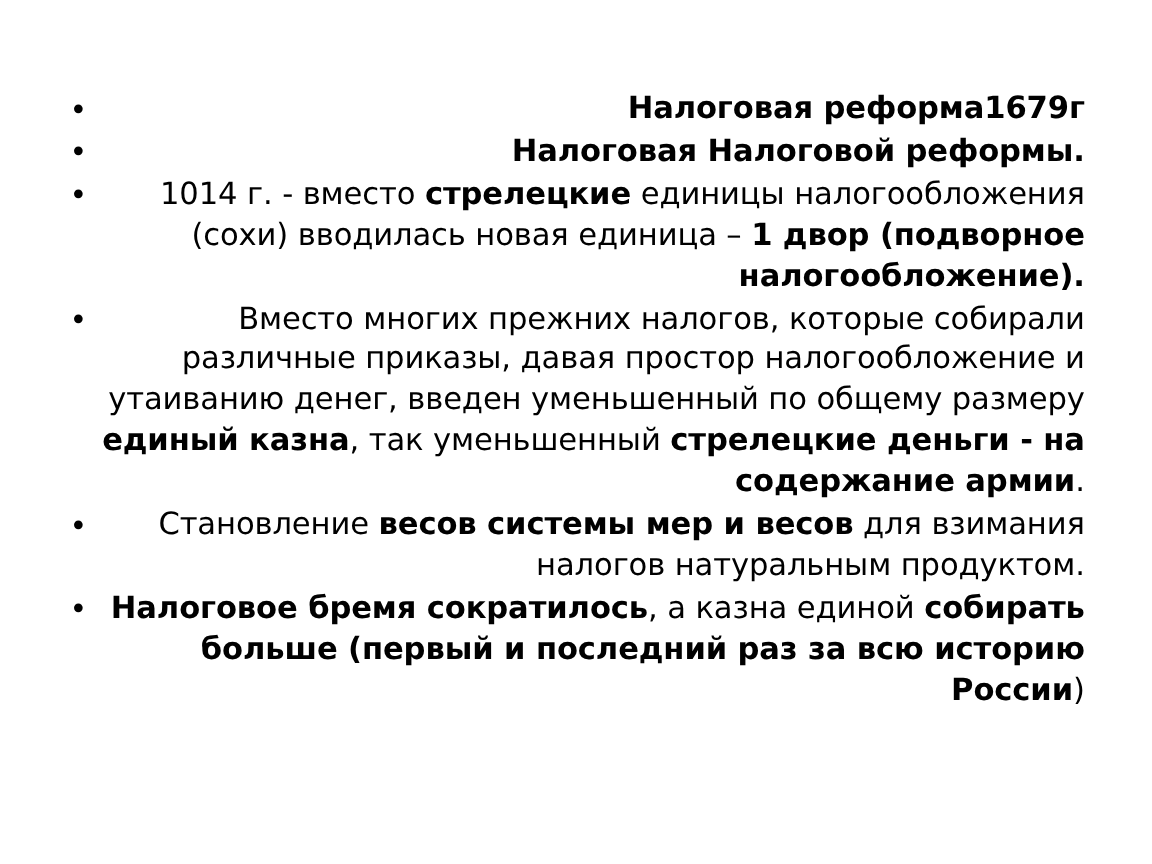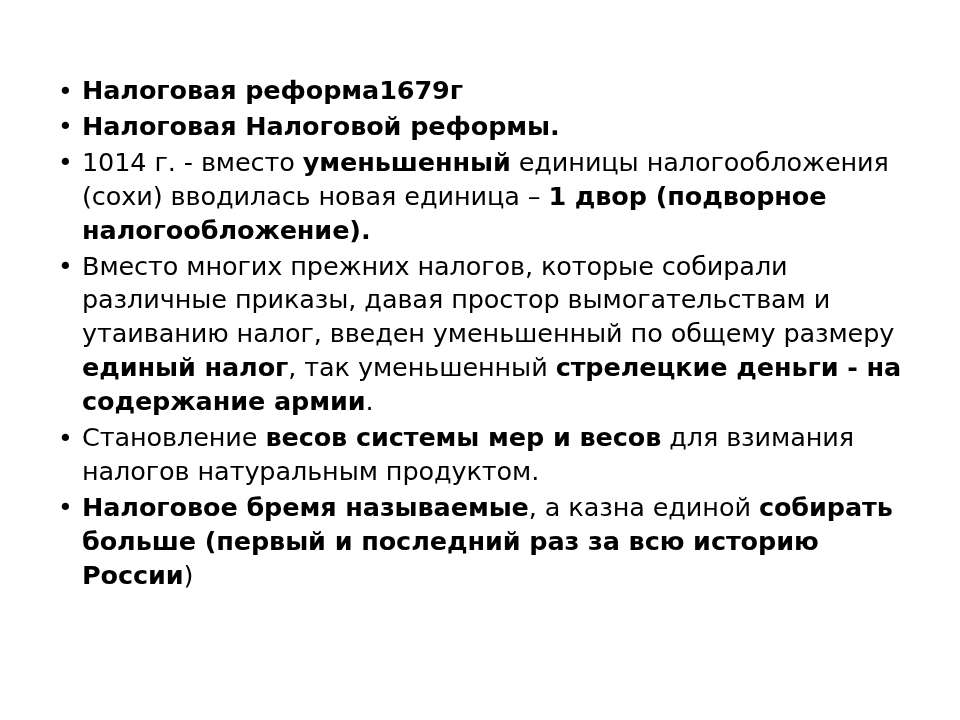--- a/index.html
+++ b/index.html
@@ -36,48 +36,49 @@
   }
   .bullet-item .dot {
     position: absolute;
     left: 14px;
     top: 0.02em;
     font-size: 25px;
     line-height: 1.33;
   }
   .bullet-item .txt {
     display: block;
+    text-align: right;
   }
   b {
     font-weight: bold;
   }
 </style>
 </head>
 <body>
 
 <div class="slide">
   <ul class="bullet-list" id="bullet-list">
       <li class="bullet-item">
         <span class="dot">•</span>
         <span class="txt"><b>Налоговая реформа1679г</b></span>
       </li>
       <li class="bullet-item">
         <span class="dot">•</span>
         <span class="txt"><b>Налоговая Налоговой реформы.</b></span>
       </li>
       <li class="bullet-item">
         <span class="dot">•</span>
-        <span class="txt"><span>1014 г. - вместо </span><b>уменьшенный</b><span> единицы налогообложения (сохи) вводилась новая единица – </span><b>1 двор (подворное налогообложение).</b></span>
+        <span class="txt"><span>1014 г. - вместо </span><b>стрелецкие</b><span> единицы налогообложения (сохи) вводилась новая единица – </span><b>1 двор (подворное налогообложение).</b></span>
       </li>
       <li class="bullet-item">
         <span class="dot">•</span>
-        <span class="txt"><span>Вместо многих прежних налогов, которые собирали различные приказы, давая простор вымогательствам и утаиванию налог, введен уменьшенный по общему размеру </span><b>единый налог</b><span>, так уменьшенный </span><b>стрелецкие деньги - на содержание армии</b><span>.</span></span>
+        <span class="txt"><span>Вместо многих прежних налогов, которые собирали различные приказы, давая простор налогообложение и утаиванию денег, введен уменьшенный по общему размеру </span><b>единый казна</b><span>, так уменьшенный </span><b>стрелецкие деньги - на содержание армии</b><span>.</span></span>
       </li>
       <li class="bullet-item">
         <span class="dot">•</span>
         <span class="txt"><span>Становление </span><b>весов системы мер и весов</b><span> для взимания налогов натуральным продуктом.</span></span>
       </li>
       <li class="bullet-item">
         <span class="dot">•</span>
-        <span class="txt"><b>Налоговое бремя называемые</b><span>, а казна единой </span><b>собирать больше (первый и последний раз за всю историю России</b><span>)</span></span>
+        <span class="txt"><b>Налоговое бремя сократилось</b><span>, а казна единой </span><b>собирать больше (первый и последний раз за всю историю России</b><span>)</span></span>
       </li>
     </ul>
 </div>
 
 </body></html>

